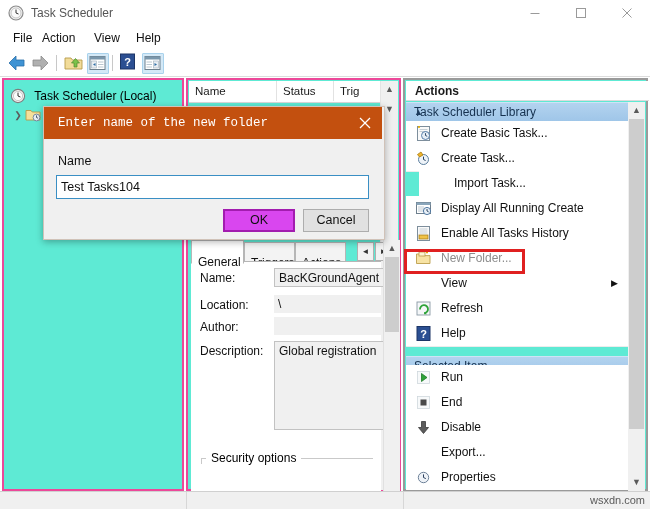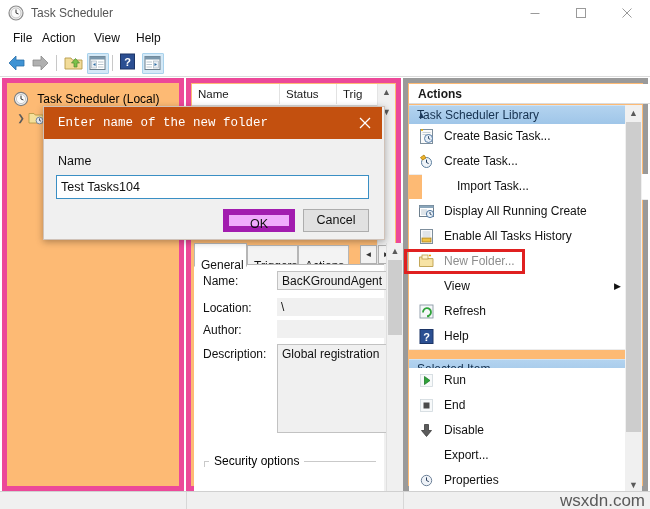--- a/index.html
+++ b/index.html
@@ -25,21 +25,21 @@
   .menubar{position:absolute;left:0;top:26px;width:650px;height:24px;background:#fff;}
   .menu-item{position:absolute;top:4px;height:17px;line-height:17px;font-size:12px;color:#111;padding:0 5px;cursor:default;}
 
   
   .toolbar{position:absolute;left:0;top:50px;width:650px;height:26px;background:#fff;border-bottom:1px solid #dcdcdc;}
   .tbtn{position:absolute;top:3px;width:22px;height:21px;cursor:default;}
   .tbsep{position:absolute;top:5px;width:1px;height:16px;background:#c8c8c8;}
   .tb-sel{background:#d4e9f7;border:1px solid #a9d2ec;box-sizing:border-box;border-radius:1px;}
 
   
-  .pane{position:absolute;box-sizing:border-box;background:#fdba74;border:5px solid #ec4899;}
+  .pane{position:absolute;box-sizing:border-box;background:#5eead4;border:2px solid #ec4899;}
   #tree-pane{left:2px;top:78px;width:182px;height:413px;}
   #center-pane{left:186px;top:78px;width:215px;height:413px;}
   #actions-pane{left:403px;top:78px;width:245px;height:413px;border-color:#9a9a9a;}
 
   
   .tree-row{position:absolute;left:0;height:18px;line-height:18px;font-size:12px;white-space:nowrap;cursor:default;}
   .tree-expander{position:absolute;width:12px;height:18px;line-height:18px;text-align:center;font-size:9px;color:#5b5b5b;cursor:default;}
   .tree-icon{position:absolute;width:16px;height:16px;top:1px;}
 
   
@@ -85,38 +85,38 @@
   .act-item .ai-label{position:absolute;left:35px;top:0;line-height:25px;font-size:12px;color:#111;}
   .act-item .ai-sub{position:absolute;right:14px;top:0;line-height:25px;font-size:9px;color:#111;}
   .act-item.dim .ai-label{color:#8d8d8d;}
 
   .redbox{position:absolute;left:404px;top:249px;width:121px;height:25px;
           border:3px solid #e02020;box-sizing:border-box;pointer-events:none;z-index:20;}
 
   
   .statusbar{position:absolute;left:0;top:491px;width:650px;height:18px;background:#f0f0f0;border-top:1px solid #d0d0d0;}
   .sb-cell{position:absolute;top:0;height:17px;border-right:1px solid #d7d7d7;}
-  .watermark{position:absolute;right:5px;top:0;line-height:17px;font-size:17px;color:#5a5a5a;font-family:"Liberation Sans",sans-serif;margin-left:28px;}
+  .watermark{position:absolute;right:5px;top:0;line-height:17px;font-size:11px;color:#5a5a5a;font-family:"Liberation Sans",sans-serif;margin-left:28px;}
 
   
   .dlg{position:absolute;left:43px;top:106px;width:340px;height:132px;background:#f0f0f0;
        border:1px solid #d0c2b8;box-shadow:0 2px 7px rgba(0,0,0,.30);z-index:40;}
   .dlg-tb{position:absolute;left:0;top:0;width:338px;height:32px;background:#c3500f;font-family:Liberation Mono, monospace;}
   .dlg-tb-title{position:absolute;left:14px;top:0;line-height:32px;font-size:12.5px;color:#fff;cursor:default;}
   .dlg-close{position:absolute;right:0;top:0;width:34px;height:32px;cursor:default;}
   .dlg-close svg{position:absolute;left:50%;top:50%;transform:translate(-50%,-50%);}
   .dlg-body{position:absolute;left:0;top:32px;width:338px;height:98px;background:#f0f0f0;}
   .dlg-label{position:absolute;left:14px;top:15px;font-size:12.5px;color:#111;cursor:default;}
   .dlg-input{position:absolute;left:12px;top:36px;width:313px;height:24px;box-sizing:border-box;
              background:#fff;border:1px solid #3a8fc4;font-size:12.5px;color:#111;padding:2px 4px;
              font-family:"Liberation Sans",sans-serif;outline:none;}
   .dlg-btn{position:absolute;top:70px;height:23px;box-sizing:border-box;background:#e1e1e1;
            border:1px solid #adadad;font-size:12.5px;color:#111;text-align:center;line-height:21px;
            font-family:"Liberation Sans",sans-serif;cursor:default;}
-  .dlg-btn.primary{border:6px solid #a21caf;background:#f0abfc;line-height:19px;}
+  .dlg-btn.primary{border:2px solid #a21caf;background:#d946ef;line-height:19px;}
 </style>
 </head>
 <body>
 
 <div id="app">
 
   <div class="titlebar">
     <span class="tb-icon">
       <svg width="16" height="16" viewBox="0 0 16 16">
         <circle cx="8" cy="8" r="7" fill="#f2f2f2" stroke="#8b8b8b" stroke-width="1.2"></circle>

